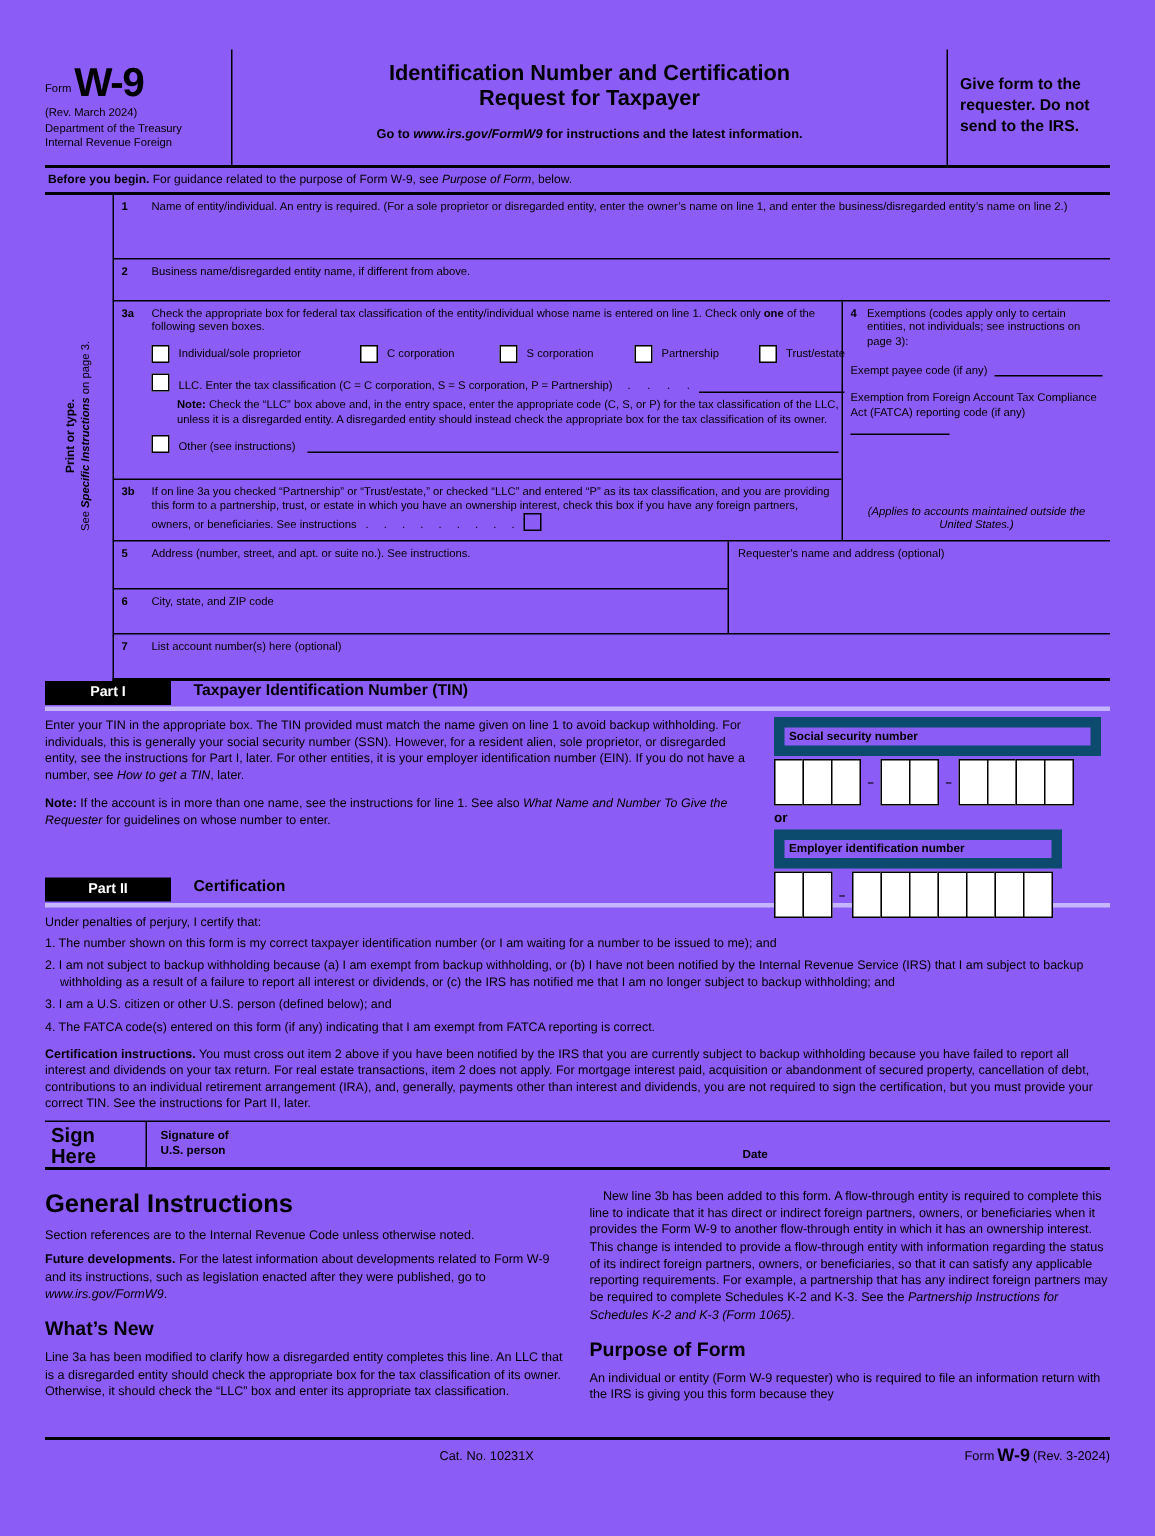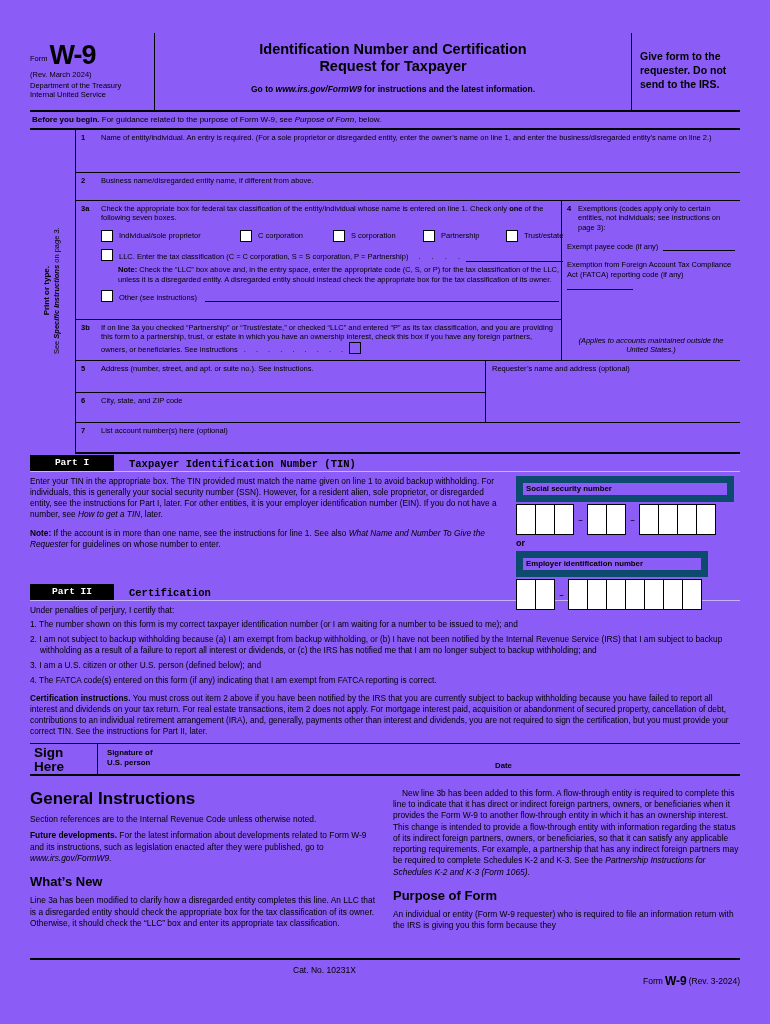--- a/index.html
+++ b/index.html
@@ -62,21 +62,21 @@
   .exline .wline{flex:1;margin-left:5px;}
   .exfatca{margin-top:9px;line-height:1.3;}
   .exnote{margin-top:auto;margin-bottom:5px;text-align:center;font-style:italic;line-height:1.3;}
   .r56req{display:flex;border-bottom:1px solid #000;}
   .col-56{flex:1;border-right:1px solid #000;}
   .r5{height:31px;border-bottom:1px solid #000;display:flex;}
   .r6{height:29px;display:flex;}
   .col-req{width:248px;flex:none;padding:3px 0 0 6px;}
 
   
-  .partbar{display:flex;align-items:flex-end;border-bottom:1px solid #c4b5fd;height:17px;font-family:Liberation Mono, monospace;}
+  .partbar{display:flex;align-items:flex-start;border-bottom:3px solid #c4b5fd;height:17px;}
   .ptag{background:#000;color:#fff;font-weight:bold;font-size:9.5px;padding:2px 0;width:84px;text-align:center;flex:none;}
   .ptitle{font-weight:bold;font-size:10.5px;margin-left:15px;}
 
   
   .p1wrap{display:flex;height:107px;padding-top:4px;}
   .p1text{width:476px;flex:none;font-size:8.3px;line-height:1.33;}
   .p1note{margin-top:8px;}
   .p1boxes{flex:1;padding-left:10px;}
   .tinlabelbox{border:7px solid #0c4a6e;font-weight:bold;font-size:7.8px;padding:1px 3px;}
   .ssnlab{width:198px;}
@@ -101,41 +101,41 @@
 
   
   .cols{display:flex;gap:16px;margin-top:12px;}
   .coln{flex:1;min-width:0;}
   .gi-title{font-size:17px;font-weight:bold;}
   .gi-h2{font-size:13px;font-weight:bold;margin-top:10px;}
   .gi-p{font-size:8.4px;line-height:1.34;margin-top:5px;}
   .indent{text-indent:9px;}
 
   
-  .footer{position:absolute;left:30px;width:710px;top:958px;border-top:2px solid #000;padding-top:5px;display:flex;font-size:8.5px;flex-direction:column;}
+  .footer{position:absolute;left:30px;width:710px;top:958px;border-top:2px solid #000;padding-top:5px;display:flex;align-items:flex-end;font-size:8.5px;}
   .cat{margin-left:263px;}
   .fright{margin-left:auto;display:flex;align-items:flex-end;}
   .f-w9{font-weight:bold;font-size:12px;line-height:0.8;margin:0 2px;}
 </style>
 </head>
 <body>
 
 <div class="page">
 <div class="content">
 
   <div class="header">
     <div class="h-left">
       <div class="h-formline">
         <span class="h-formword">Form</span>
         <span class="h-formnum">W-9</span>
       </div>
       <div class="h-rev">(Rev. March 2024)</div>
       <div class="h-dept">
         <div>Department of the Treasury</div>
-        <div>Internal United Service</div>
+        <div>Internal Revenue Foreign</div>
       </div>
     </div>
     <div class="h-mid">
       <div class="h-title">
         <div>Identification Number and Certification</div>
         <div>Request for Taxpayer</div>
       </div>
       <div class="h-goto">
         <span>Go to </span><span class="it">www.irs.gov/FormW9</span><span> for instructions and the latest information.</span>
       </div>

